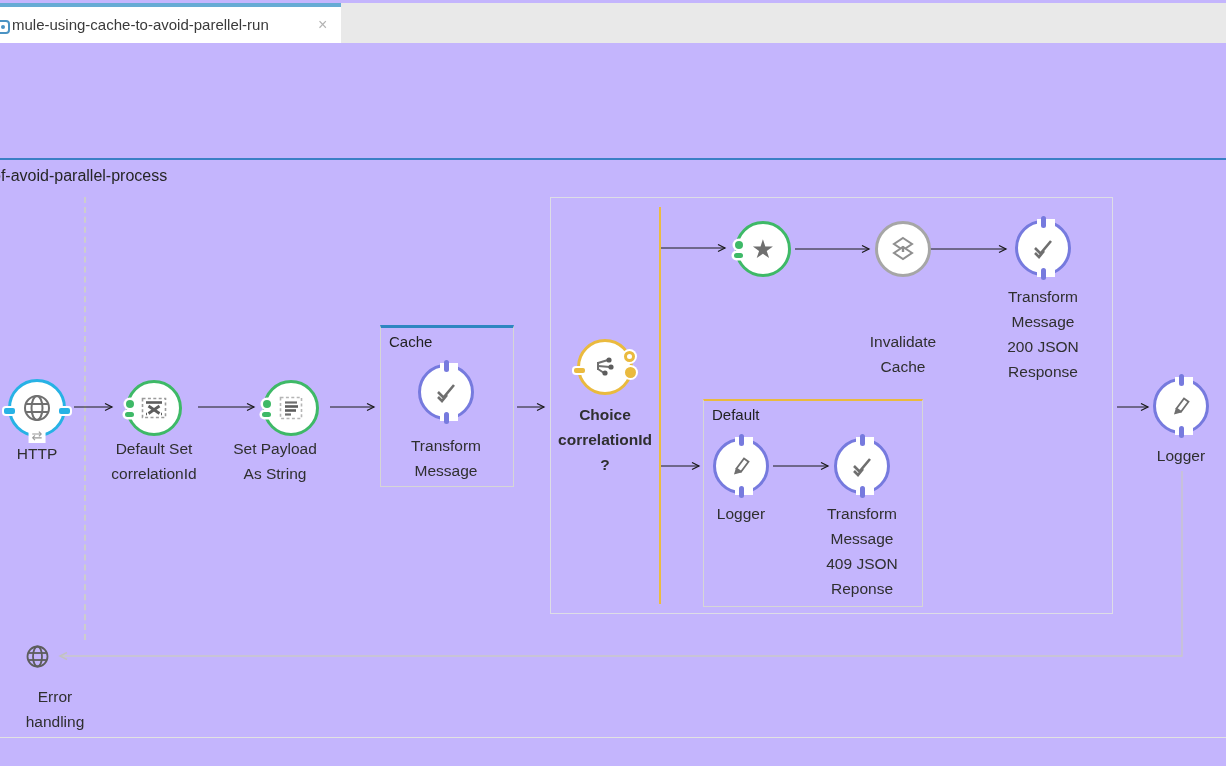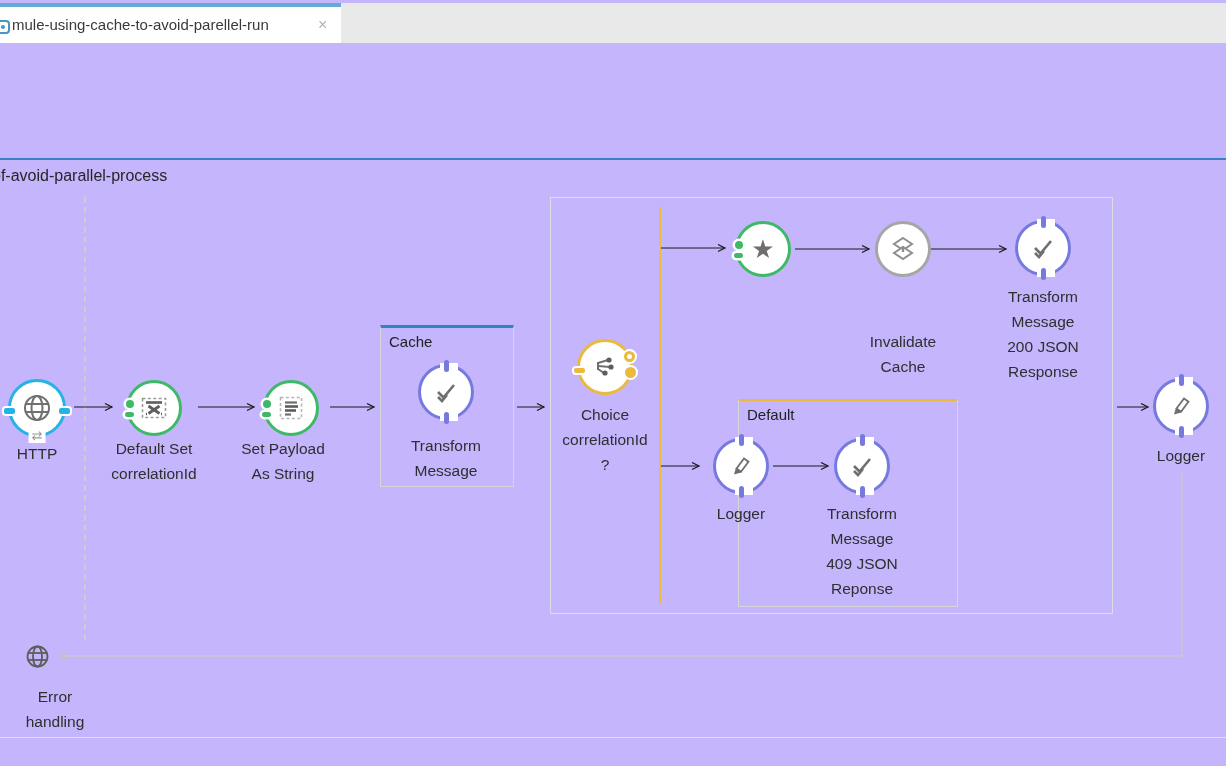--- a/index.html
+++ b/index.html
@@ -17,21 +17,21 @@
   
   .divider{position:absolute;left:0;top:158px;width:1226px;height:2px;background:#3b7fc4;}
   .flow-title{position:absolute;left:-8px;top:167px;font-size:16px;color:#262626;white-space:nowrap;}
   .dashed-line{position:absolute;left:84px;top:197px;height:443px;width:0;border-left:2px dashed #cdcdcd;}
   .bottom-rule{position:absolute;left:0;top:737px;width:1226px;height:1px;background:#e2e2e2;}
 
   
   .box{position:absolute;box-sizing:border-box;background:transparent;}
   .scope-box{left:550px;top:197px;width:563px;height:417px;border:1px solid #dddde6;}
   .cache-box{left:380px;top:325px;width:134px;height:162px;border:1px solid #d6d6d6;border-top:3px solid #2e86c1;}
-  .default-box{left:703px;top:399px;width:220px;height:208px;border:1px solid #d6d6d6;border-top:2px solid #eaba3e;margin-left:35px;}
+  .default-box{left:703px;top:399px;width:220px;height:208px;border:1px solid #d6d6d6;border-top:2px solid #eaba3e;}
   .box-label{position:absolute;left:8px;top:5px;font-size:15px;color:#222;}
   .branch-line{position:absolute;left:659px;top:207px;width:2px;height:397px;background:#ecbc40;}
 
   
   .circle{position:absolute;box-sizing:border-box;width:56px;height:56px;border-radius:50%;
     background:#fff;display:flex;align-items:center;justify-content:center;}
   .c-green{border:3px solid #3eb967;}
   .c-purple{border:3px solid #767ade;}
   .c-cyan{width:58px;height:58px;border:3px solid #27b2e5;}
   .c-yellow{border:3px solid #eaba3e;}
@@ -150,21 +150,21 @@
     <svg width="30" height="30" viewBox="0 0 30 30">
       <rect x="4.5" y="4.5" width="21" height="21" fill="none" stroke="#b5b5b5" stroke-width="1.6" stroke-dasharray="3 2.4"></rect>
       <line x1="9" y1="9.5" x2="21" y2="9.5" stroke="#6f6f6f" stroke-width="2.2"></line>
       <line x1="9" y1="13.5" x2="22" y2="13.5" stroke="#5d5d5d" stroke-width="2.6"></line>
       <line x1="9" y1="17.5" x2="20" y2="17.5" stroke="#5d5d5d" stroke-width="2.6"></line>
       <line x1="9" y1="21.5" x2="15" y2="21.5" stroke="#6f6f6f" stroke-width="2.2"></line>
     </svg>
     <span class="in-dot"></span>
     <span class="in-dash"></span>
   </div>
-  <div class="label" style="left:208px;top:436px;">Set Payload
+  <div class="label" style="left:200px;top:436px;">Set Payload
 As String</div>
 
   <div class="circle c-purple" style="left:418px;top:364px;">
     <svg width="30" height="30" viewBox="0 0 30 30">
       <path d="M7,15 L12.5,20.5 L23,8" fill="none" stroke="#6f6f6f" stroke-width="2.6"></path>
       <path d="M7,20 L11,24 L16,18" fill="none" stroke="#6f6f6f" stroke-width="2.6"></path>
     </svg>
     <span class="patch gap-top"></span>
     <span class="patch gap-bot"></span>
     <span class="tick-v tick-top"></span>
@@ -180,21 +180,21 @@
       <polyline points="8,14 20,15" fill="none" stroke="#6f6f6f" stroke-width="2"></polyline>
       <polyline points="8,17 14,21" fill="none" stroke="#6f6f6f" stroke-width="2"></polyline>
       <circle cx="19" cy="8" r="2.6" fill="#5d5d5d"></circle>
       <circle cx="21" cy="15" r="2.6" fill="#5d5d5d"></circle>
       <circle cx="15" cy="21" r="2.6" fill="#5d5d5d"></circle>
     </svg>
     <span class="choice-dash"></span>
     <span class="choice-ring"></span>
     <span class="choice-dot"></span>
   </div>
-  <div class="label" style="left:530px;top:402px;">Choice
+  <div class="label" style="left:530px;top:402px;font-weight:bold;">Choice
 correlationId
 ?</div>
 
   <div class="circle c-green" style="left:735px;top:221px;">
     <span class="star-glyph">★</span>
     <span class="in-dot"></span>
     <span class="in-dash"></span>
   </div>
 
   <div class="circle c-gray" style="left:875px;top:221px;">

